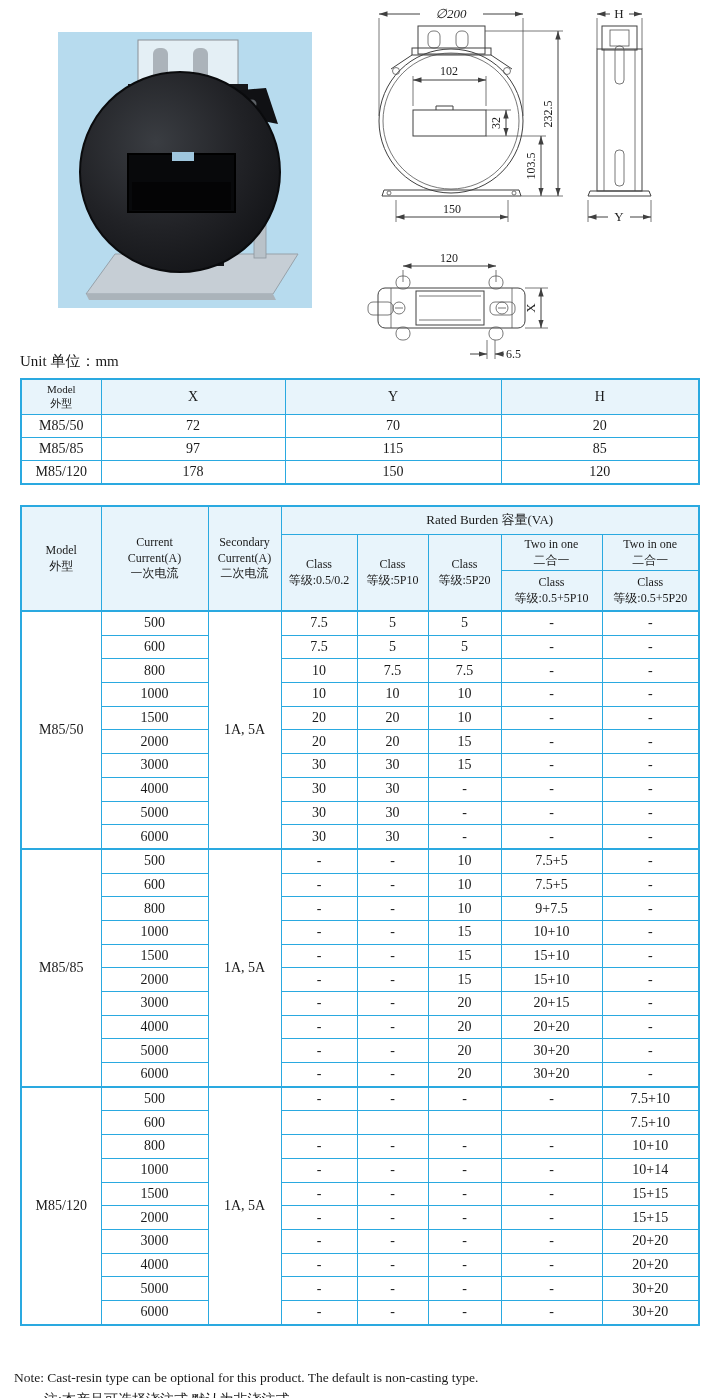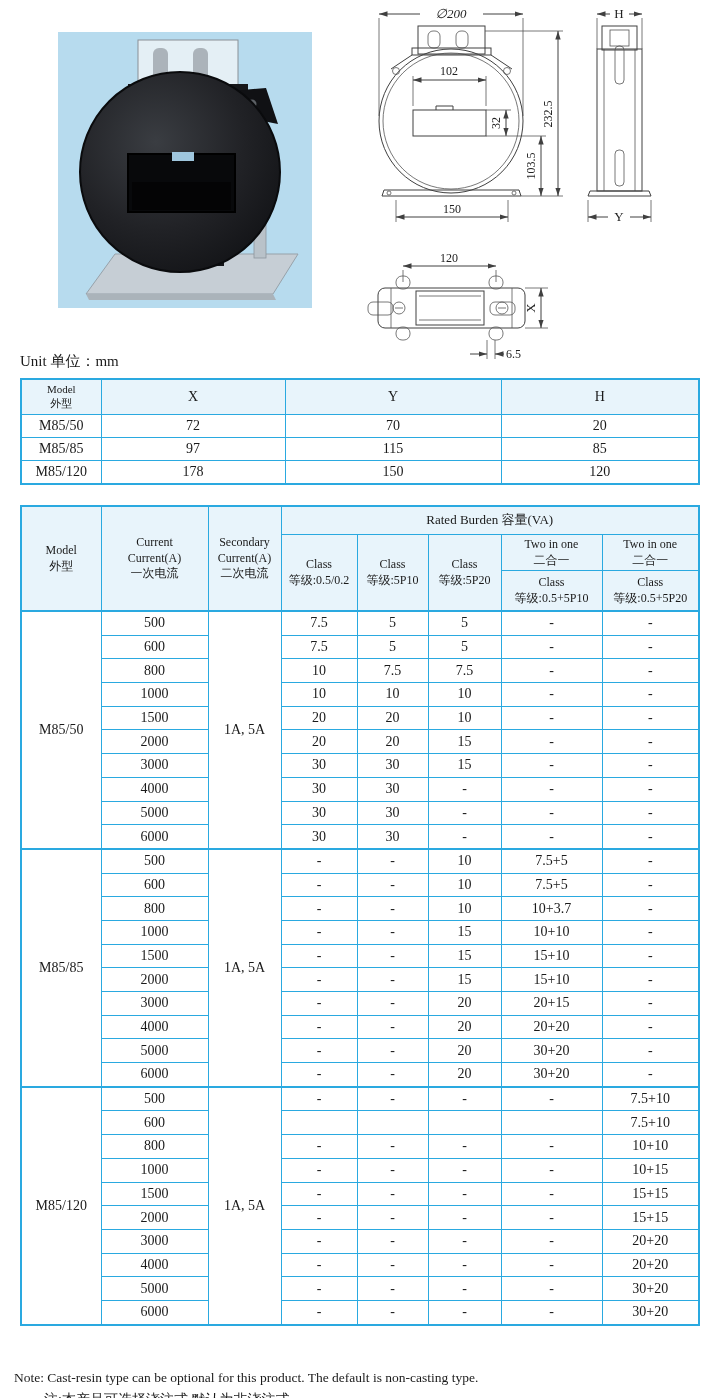--- a/index.html
+++ b/index.html
@@ -396,21 +396,21 @@
         <td>-</td>
         <td>10</td>
         <td>7.5+5</td>
         <td>-</td>
       </tr>
       <tr>
         <td>800</td>
         <td>-</td>
         <td>-</td>
         <td>10</td>
-        <td>10+3.7</td>
+        <td>9+7.5</td>
         <td>-</td>
       </tr>
       <tr>
         <td>1000</td>
         <td>-</td>
         <td>-</td>
         <td>15</td>
         <td>10+10</td>
         <td>-</td>
       </tr>
@@ -487,21 +487,21 @@
         <td>-</td>
         <td>-</td>
         <td>10+10</td>
       </tr>
       <tr>
         <td>1000</td>
         <td>-</td>
         <td>-</td>
         <td>-</td>
         <td>-</td>
-        <td>10+15</td>
+        <td>10+14</td>
       </tr>
       <tr>
         <td>1500</td>
         <td>-</td>
         <td>-</td>
         <td>-</td>
         <td>-</td>
         <td>15+15</td>
       </tr>
       <tr>

